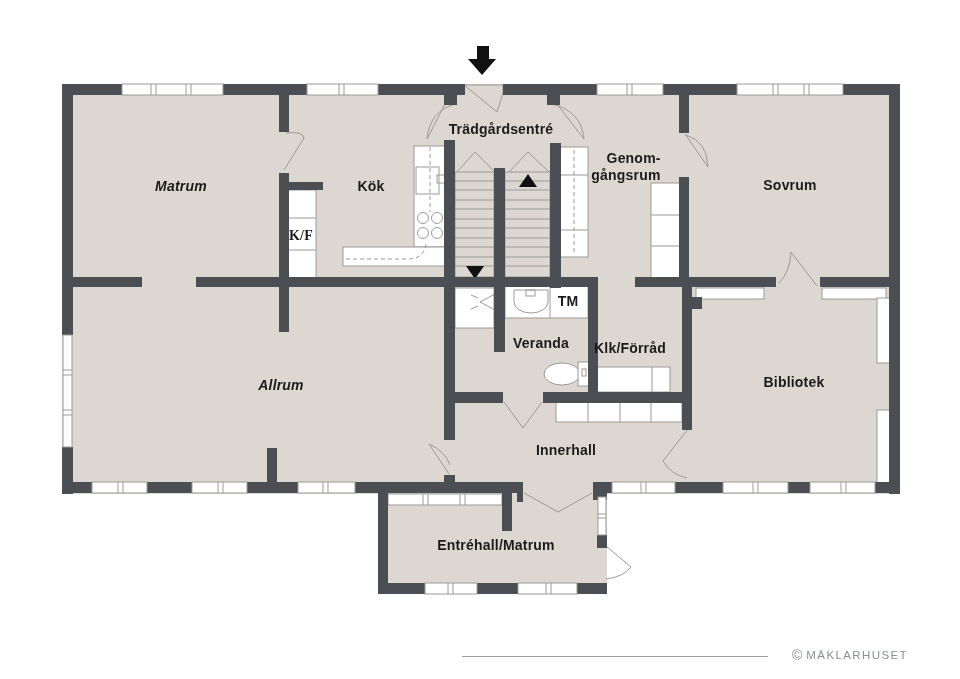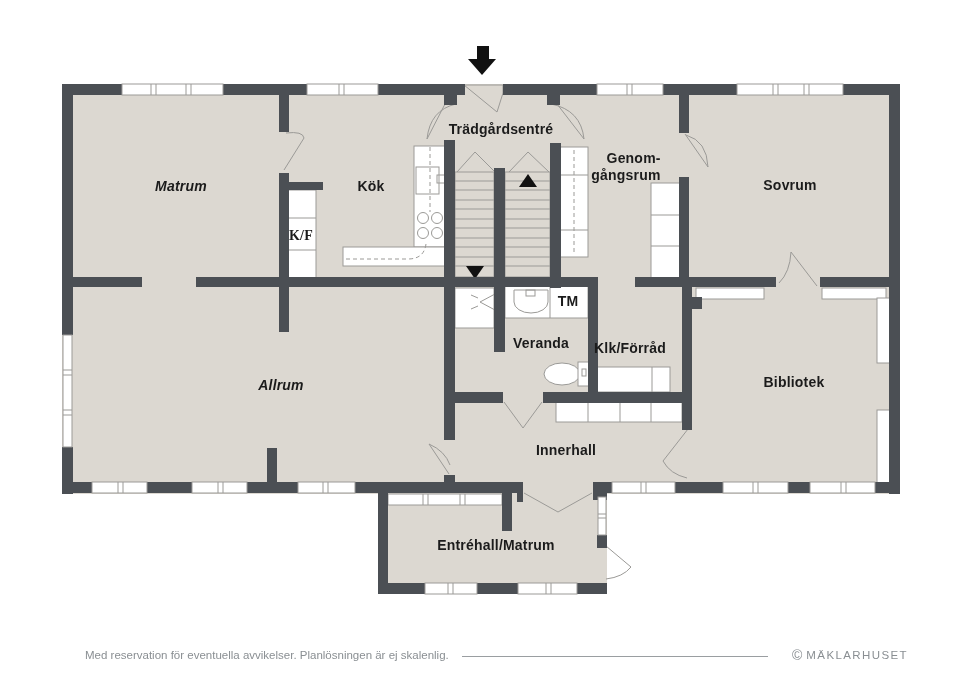--- a/index.html
+++ b/index.html
@@ -208,19 +208,18 @@
   <div class="room-label" style="left:790px;top:185px;">Sovrum</div>
   <div class="room-label" style="left:301px;top:236px;font-family:Liberation Serif, serif;">K/F</div>
   <div class="room-label" style="left:568px;top:301px;">TM</div>
   <div class="room-label" style="left:541px;top:343px;">Veranda</div>
   <div class="room-label" style="left:630px;top:348px;">Klk/Förråd</div>
   <div class="room-label" style="left:281px;top:385px;font-style:italic;">Allrum</div>
   <div class="room-label" style="left:794px;top:382px;">Bibliotek</div>
   <div class="room-label" style="left:566px;top:450px;">Innerhall</div>
   <div class="room-label" style="left:496px;top:545px;">Entréhall/Matrum</div>
 
-  <div class="footer-text">Med reservation för eventuella avvikelser. Planlösningen är ej skalenlig.</div>
   <div class="footer-line"></div>
   <div class="brand">
     <span class="copy">©</span>
     <span>MÄKLARHUSET</span>
   </div>
 </div>
 
 </body></html>

